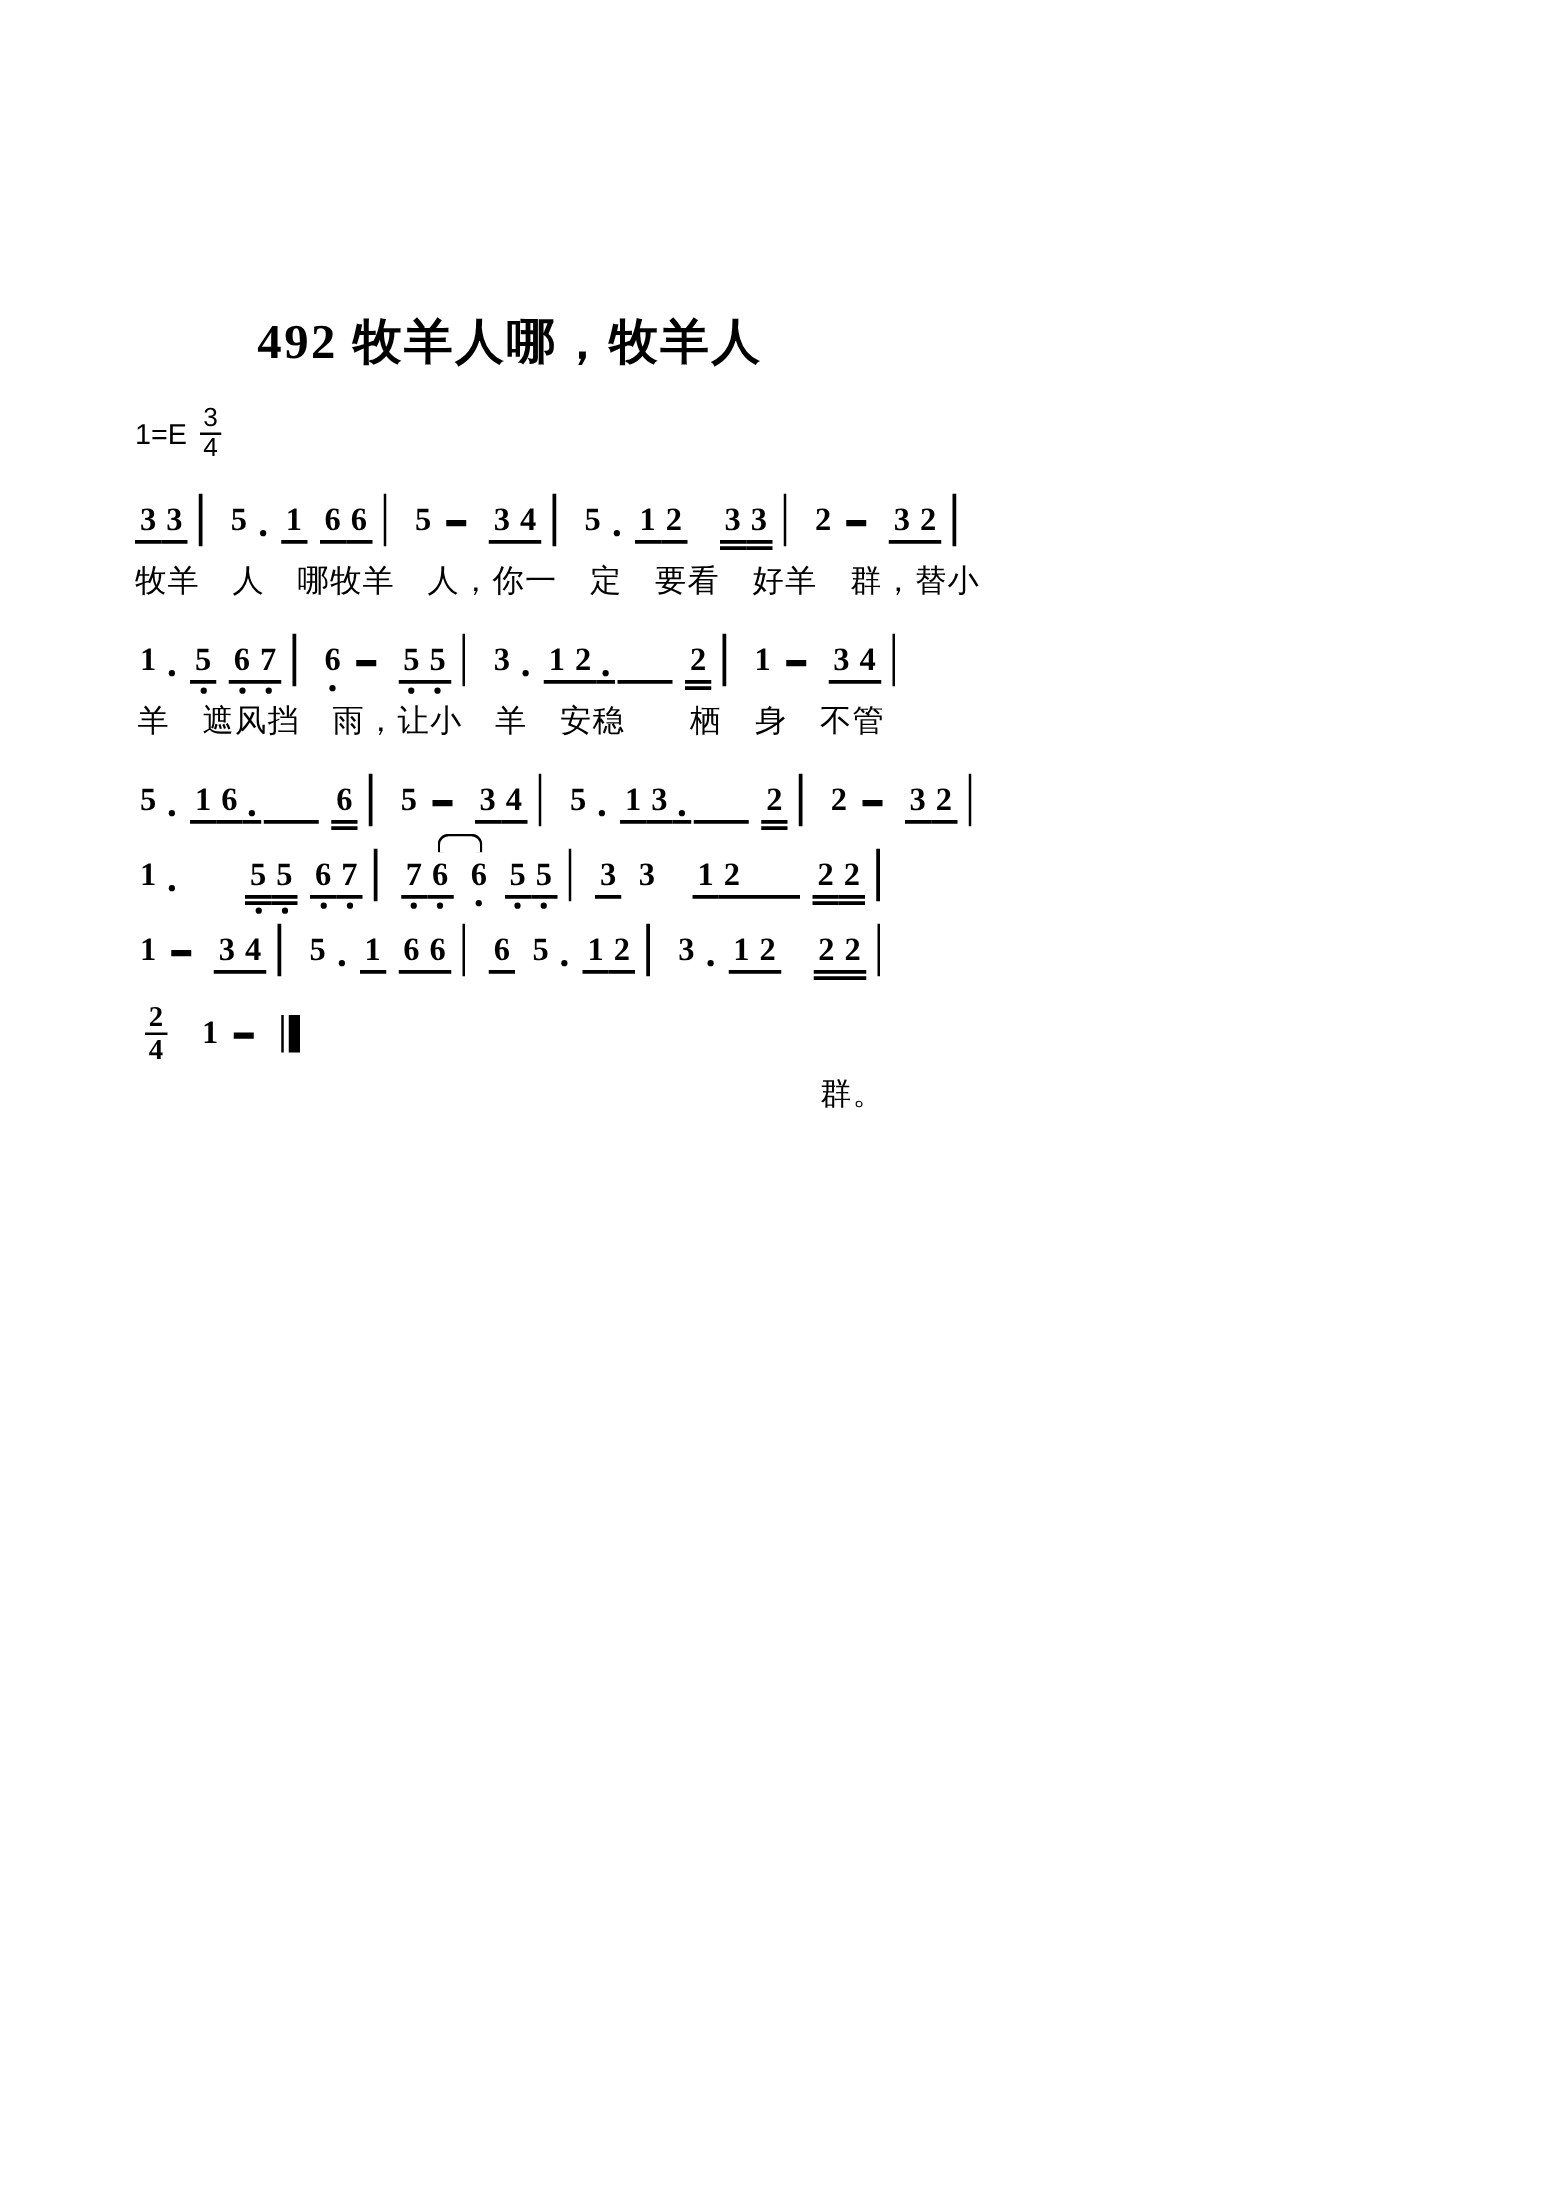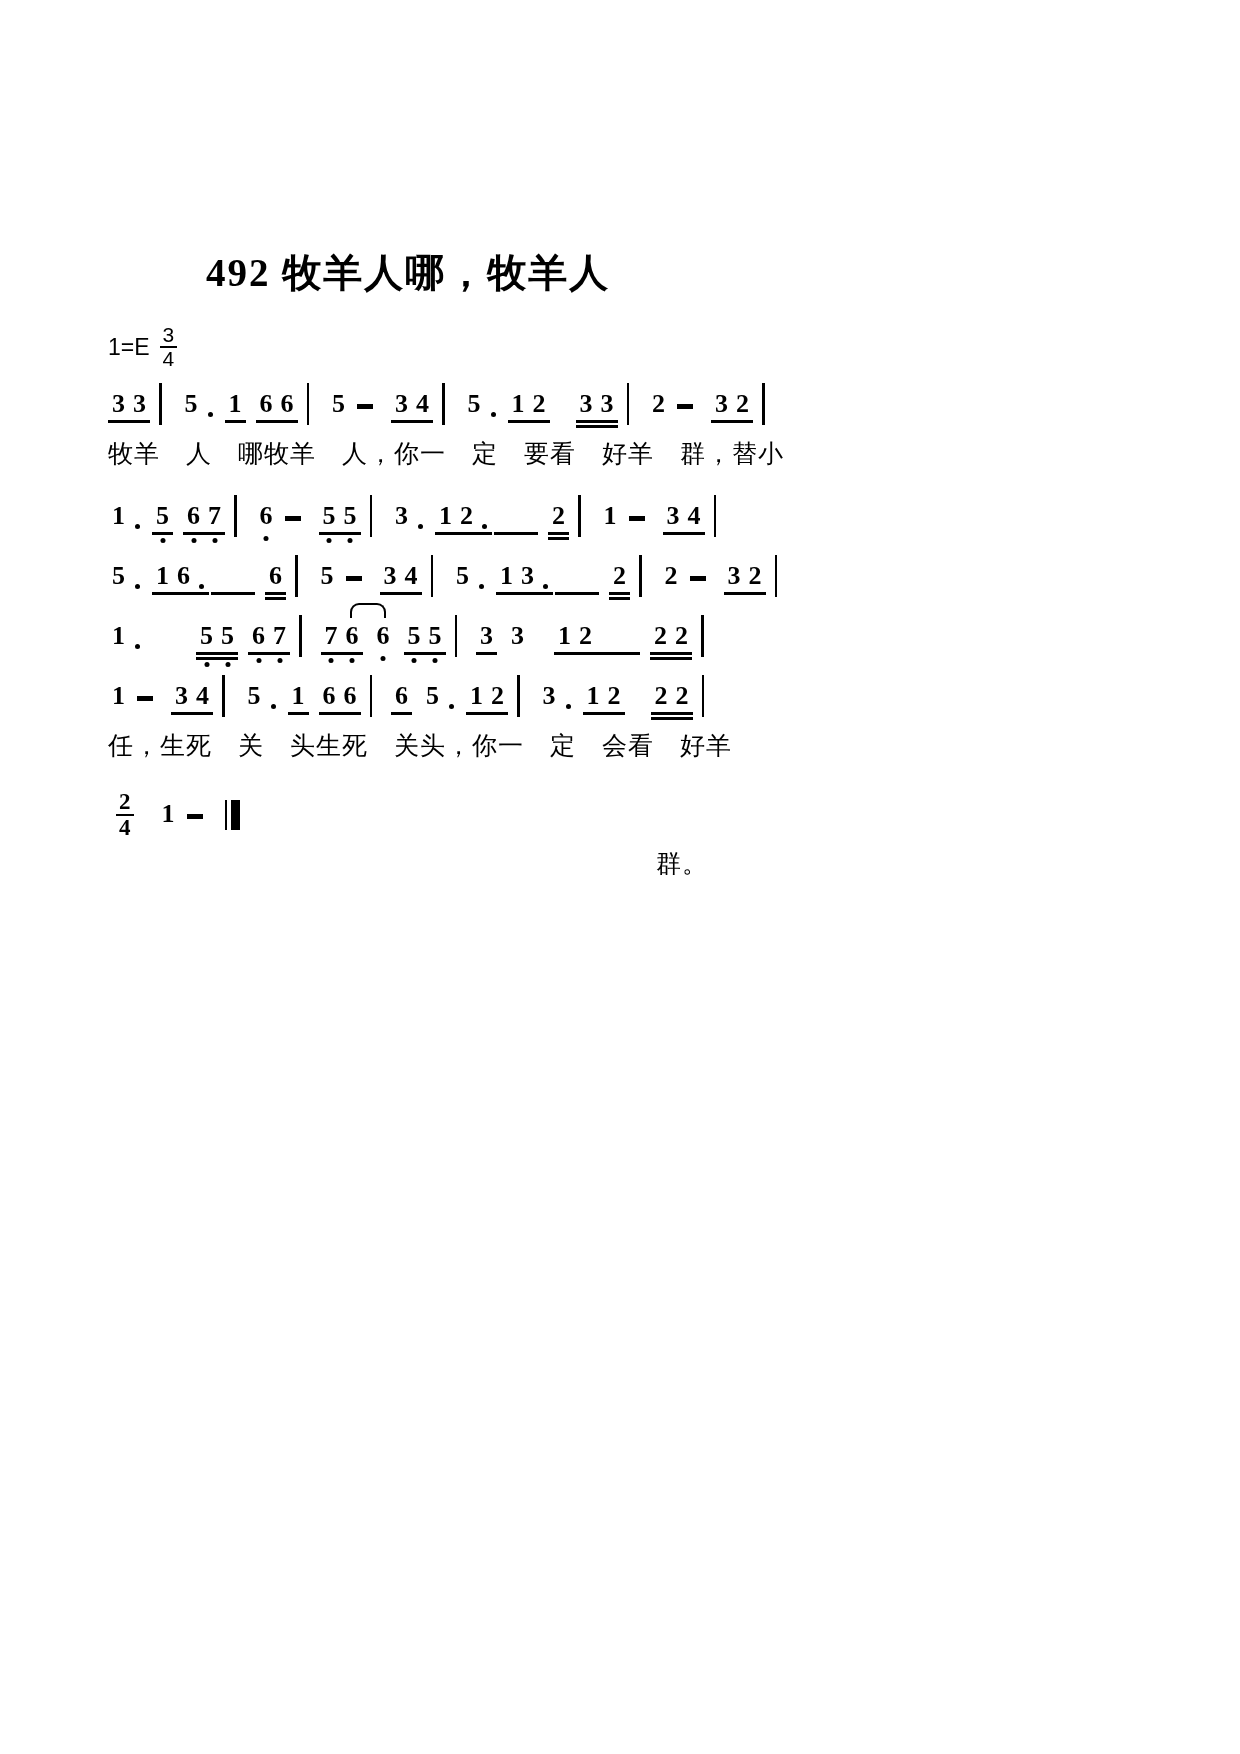--- a/index.html
+++ b/index.html
@@ -16,21 +16,21 @@
   .title {
     margin:0; padding:0;
     text-align:center;
     font-size:39px; font-weight:700;
     letter-spacing:2px;
     font-family:"Liberation Serif", serif;
   }
 
   
   .keysig {
-    margin-top:24px; margin-bottom:0;
+    margin-top:24px; margin-bottom:12px;
     display:flex; align-items:center;
     font-family:"Liberation Sans", sans-serif;
     font-size:23px; font-weight:400;
     height:46px;
   }
   .frac {
     display:inline-flex; flex-direction:column; align-items:center;
     line-height:1.05; margin-left:10px;
     font-size:21px;
   }
@@ -194,20 +194,21 @@
           </span>
           <span class="tok gap u1 c wide"></span>
           <span class="tok note u2">2</span>
           <span class="tok barline"></span>
           <span class="tok note">1</span>
           <span class="tok dash"></span>
           <span class="tok note u1">3</span>
           <span class="tok note u1 c">4</span>
           <span class="tok barline"></span>
         </div>
+      <div class="lyrics-line">羊　遮风挡　雨，让小　羊　安稳　　栖　身　不管</div>
     </div>
 
     <div class="system">
       <div class="music-line">
           <span class="tok note">5</span>
           <span class="tok durdot">
             <span class="dg"></span>
           </span>
           <span class="tok note u1">1</span>
           <span class="tok note u1 c">6</span>
@@ -301,21 +302,20 @@
           <span class="tok durdot">
             <span class="dg"></span>
           </span>
           <span class="tok note u1">1</span>
           <span class="tok note u1 c">2</span>
           <span class="tok gap"></span>
           <span class="tok note u2">2</span>
           <span class="tok note u2 c">2</span>
           <span class="tok barline"></span>
         </div>
-      <div class="lyrics-line">任，生死　关　头生死　关头，你一　定　会看　好羊</div>
     </div>
 
     <div class="system final-system">
       <div class="music-line final-line">
         <span class="frac">
           <span class="num">2</span>
           <span class="den">4</span>
         </span>
         <span class="final-music">
             <span class="tok note">1</span>

